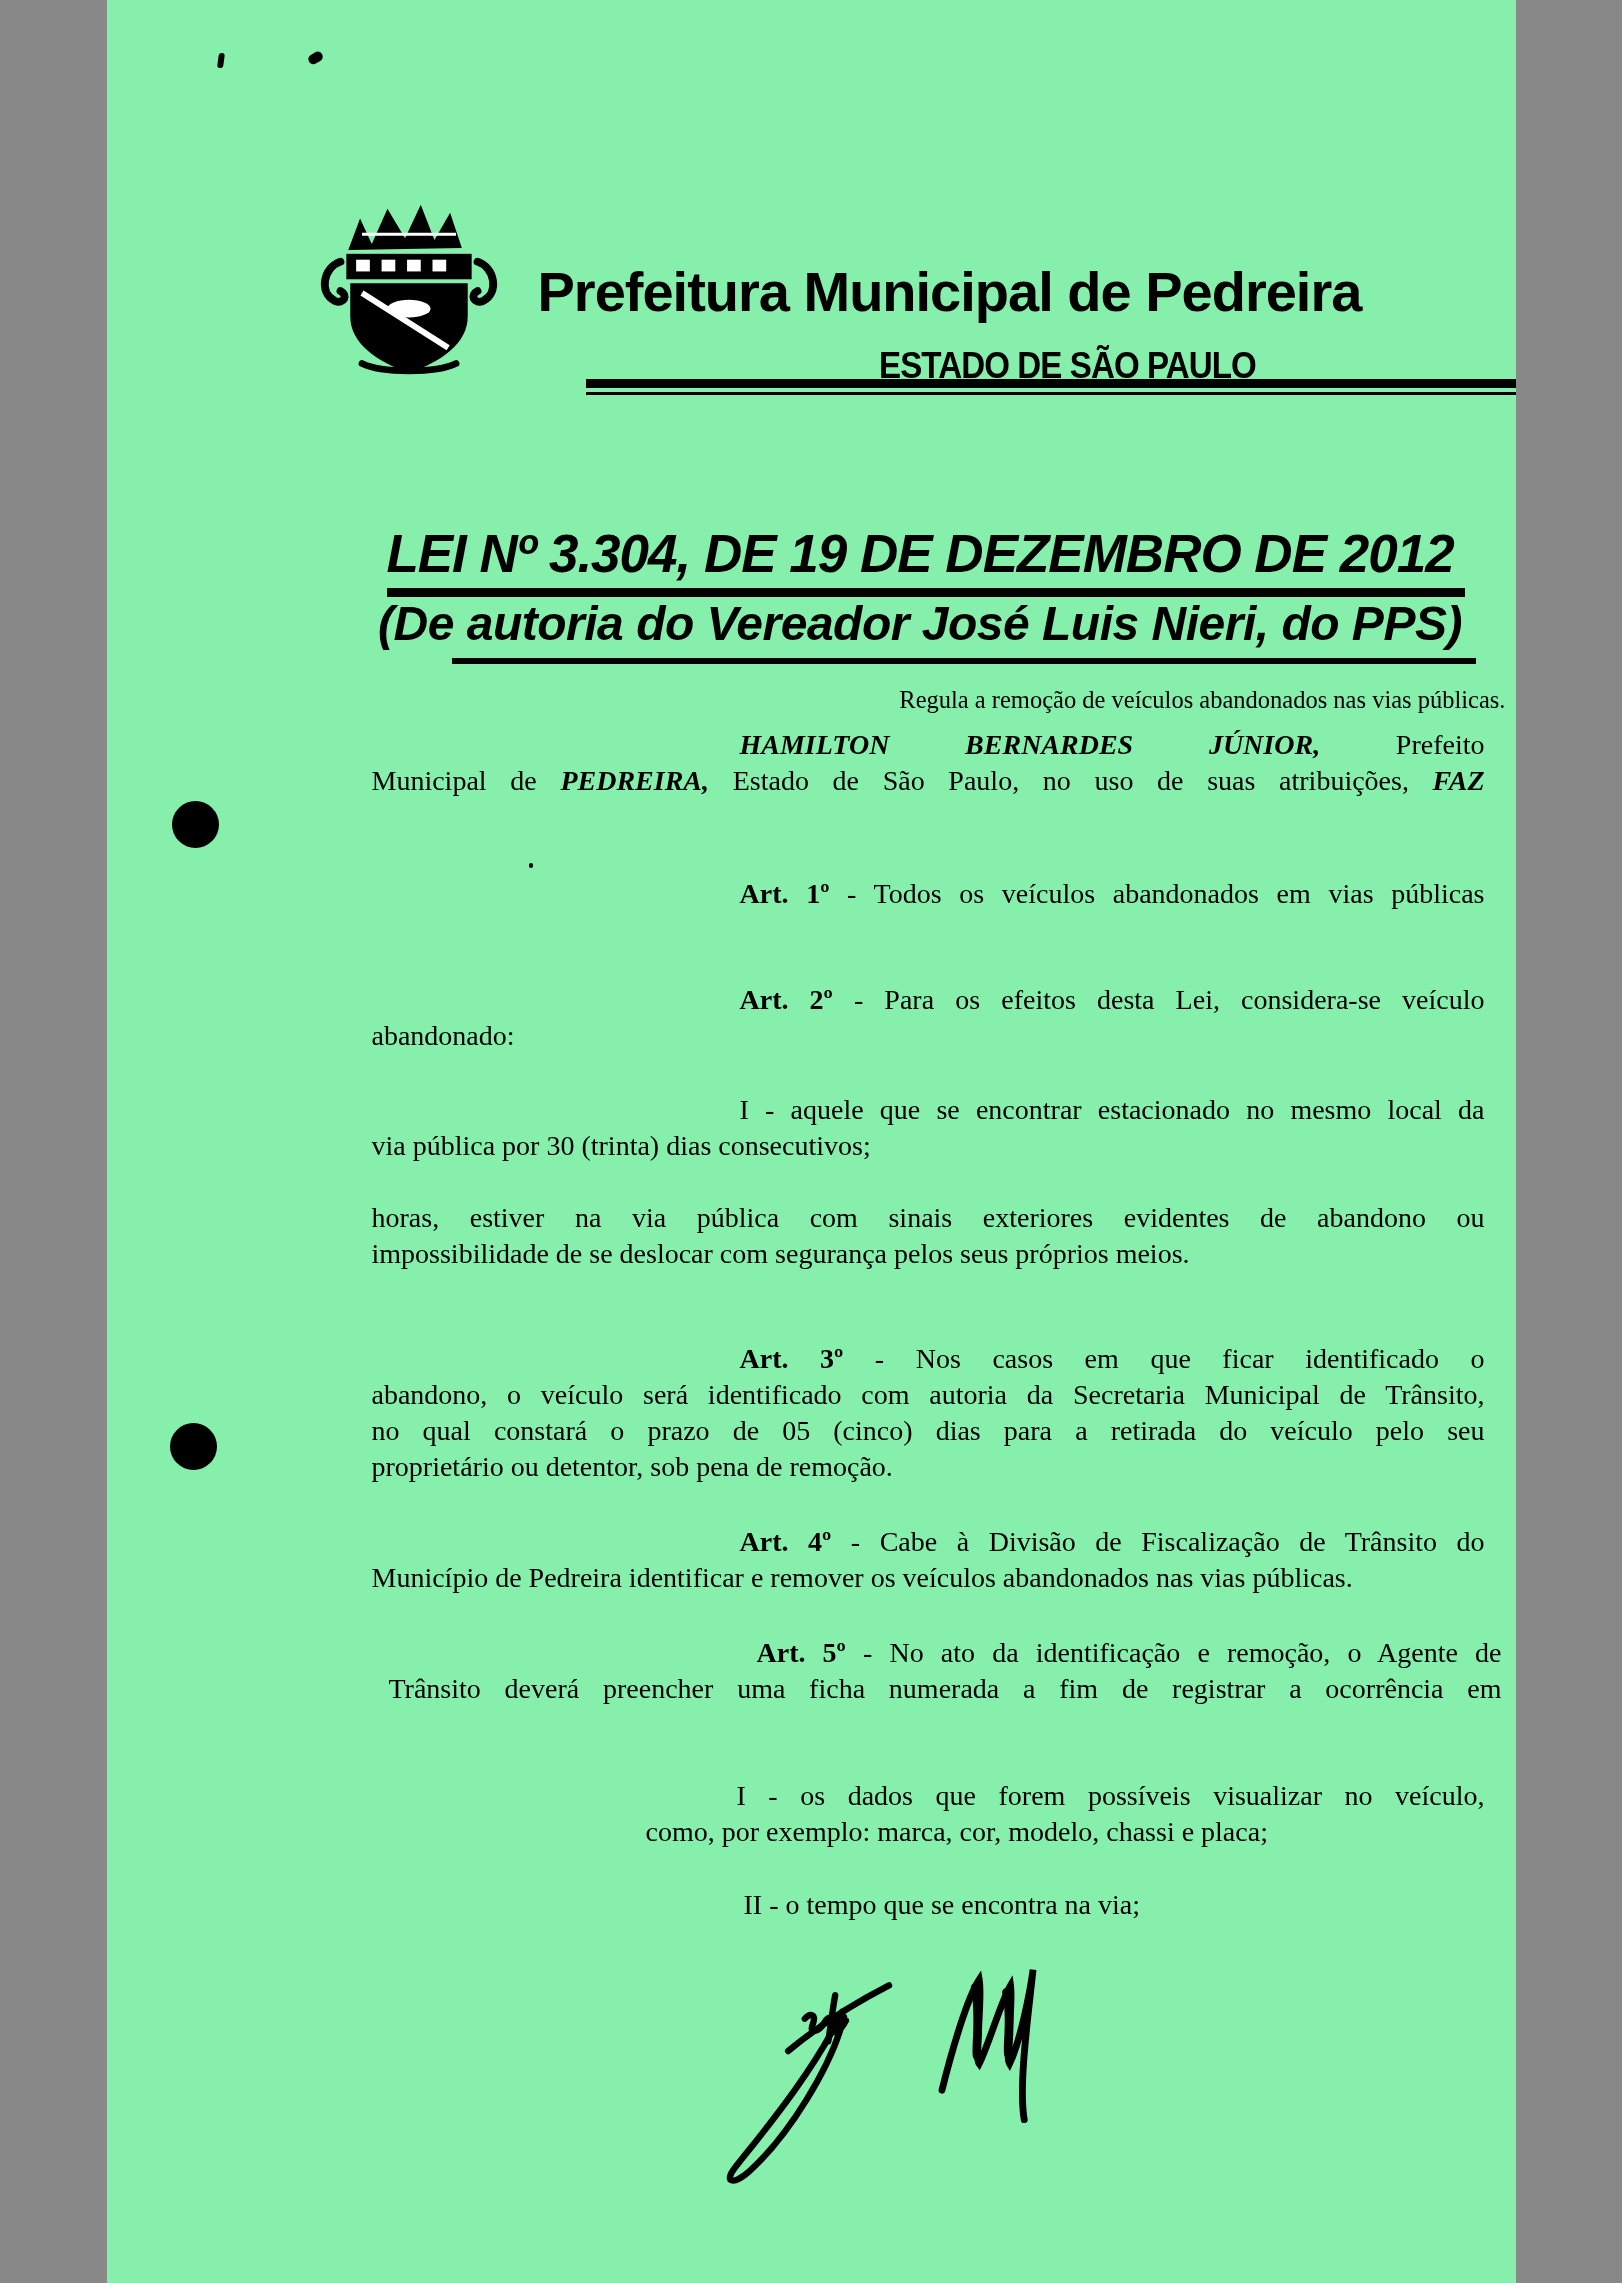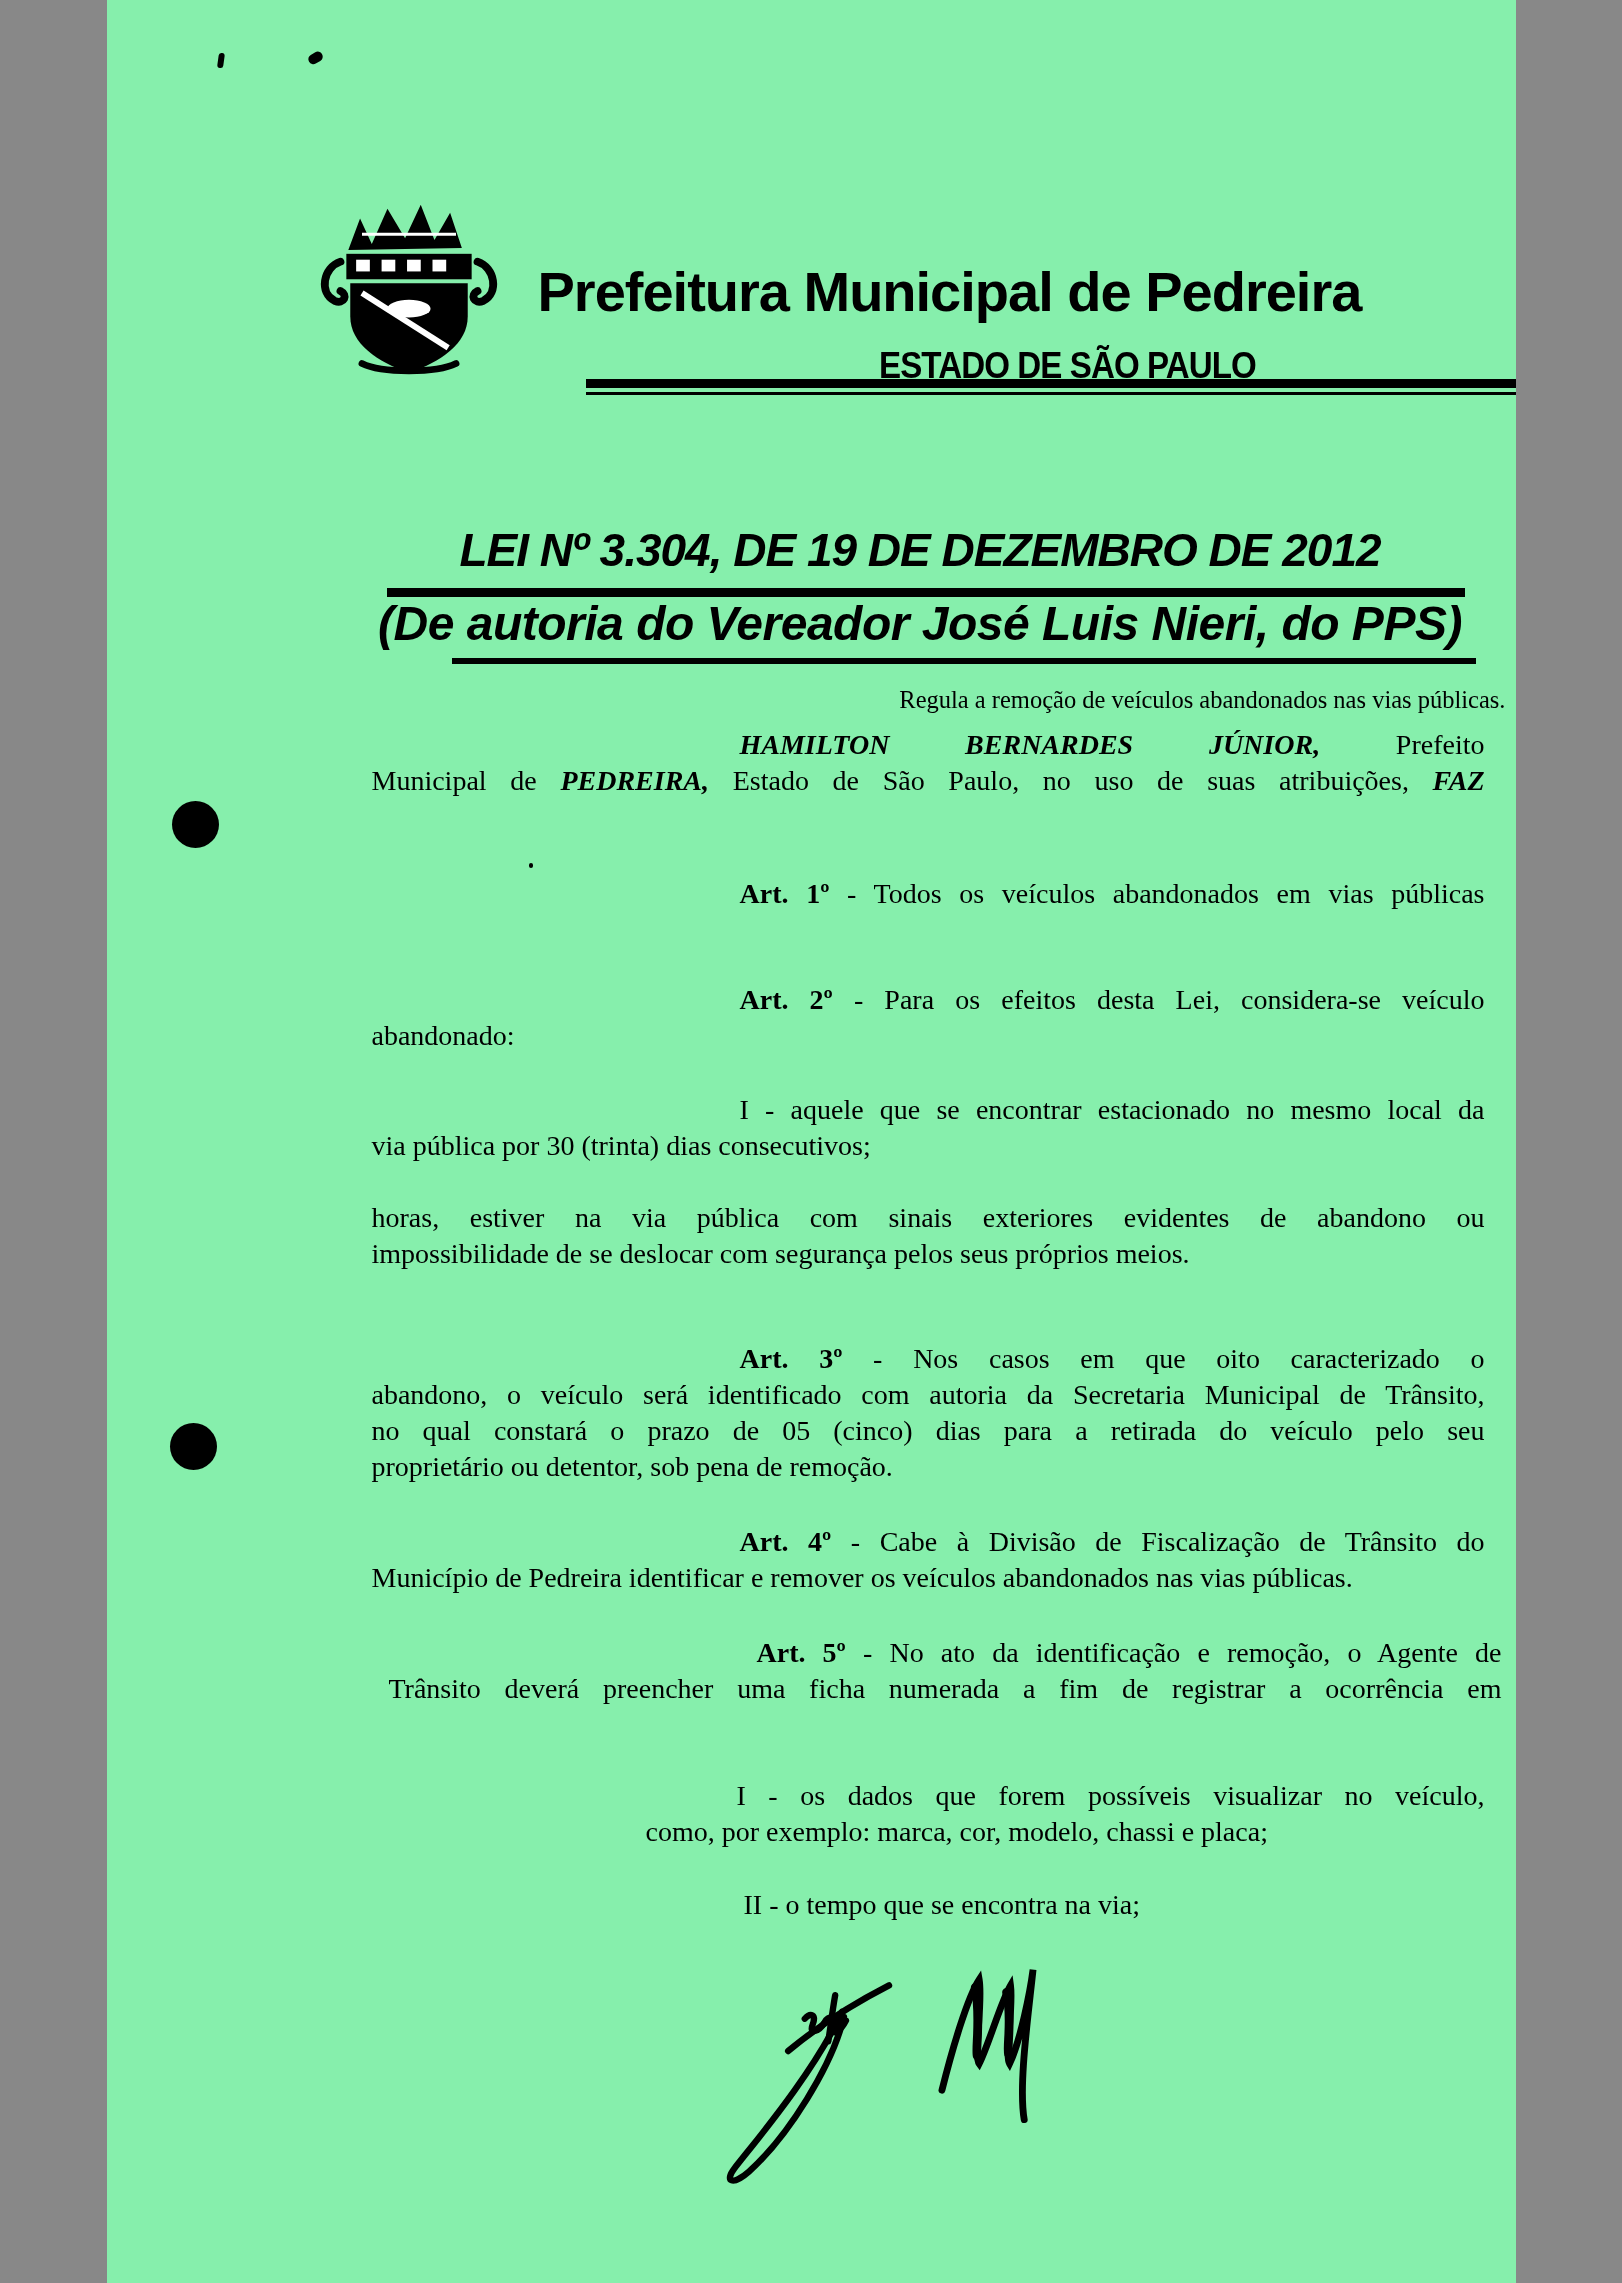--- a/index.html
+++ b/index.html
@@ -29,21 +29,21 @@
   }
   .rule{position:absolute;background:#000;}
   .rule-thick{left:479px;top:379px;width:975px;height:8.8px;}
   .rule-thin{left:479px;top:392px;width:978px;height:2.9px;}
   
   .law-title,.law-author{
     position:absolute;left:157px;width:1313px;text-align:center;
     font-family:"Liberation Sans", sans-serif;
     font-weight:bold;font-style:italic;white-space:nowrap;
   }
-  .law-title{top:523px;font-size:46px;letter-spacing:-1px;}
+  .law-title{top:523px;font-size:53px;letter-spacing:-1px;}
   .law-author{top:596px;font-size:48px;letter-spacing:-0.5px;}
   .law-underline-1{left:280px;top:588px;width:1078px;height:8.8px;}
   .law-underline-2{left:345px;top:658px;width:1024px;height:5.9px;}
   .summary{
     position:absolute;left:265px;top:686px;width:1134px;
     text-align:right;font-size:24.5px;
   }
   
   .para{position:absolute;left:265px;width:1113px;font-size:28px;}
   .ln{line-height:36px;min-height:36px;}
@@ -134,21 +134,21 @@
     <div class="ln j ind">I - aquele que se encontrar estacionado no mesmo local da</div>
     <div class="ln">via pública por 30 (trinta) dias consecutivos;</div>
   </div>
 
   <div class="para p-art2-ii">
     <div class="ln j">horas, estiver na via pública com sinais exteriores evidentes de abandono ou</div>
     <div class="ln">impossibilidade de se deslocar com segurança pelos seus próprios meios.</div>
   </div>
 
   <div class="para p-art3">
-    <div class="ln j ind"><span class="b">Art. 3º</span><span> - Nos casos em que oito caracterizado o</span></div>
+    <div class="ln j ind"><span class="b">Art. 3º</span><span> - Nos casos em que ficar identificado o</span></div>
     <div class="ln j">abandono, o veículo será identificado com autoria da Secretaria Municipal de Trânsito,</div>
     <div class="ln j">no qual constará o prazo de 05 (cinco) dias para a retirada do veículo pelo seu</div>
     <div class="ln">proprietário ou detentor, sob pena de remoção.</div>
   </div>
 
   <div class="para p-art4">
     <div class="ln j ind"><span class="b">Art. 4º</span><span> - Cabe à Divisão de Fiscalização de Trânsito do</span></div>
     <div class="ln">Município de Pedreira identificar e remover os veículos abandonados nas vias públicas.</div>
   </div>
 

